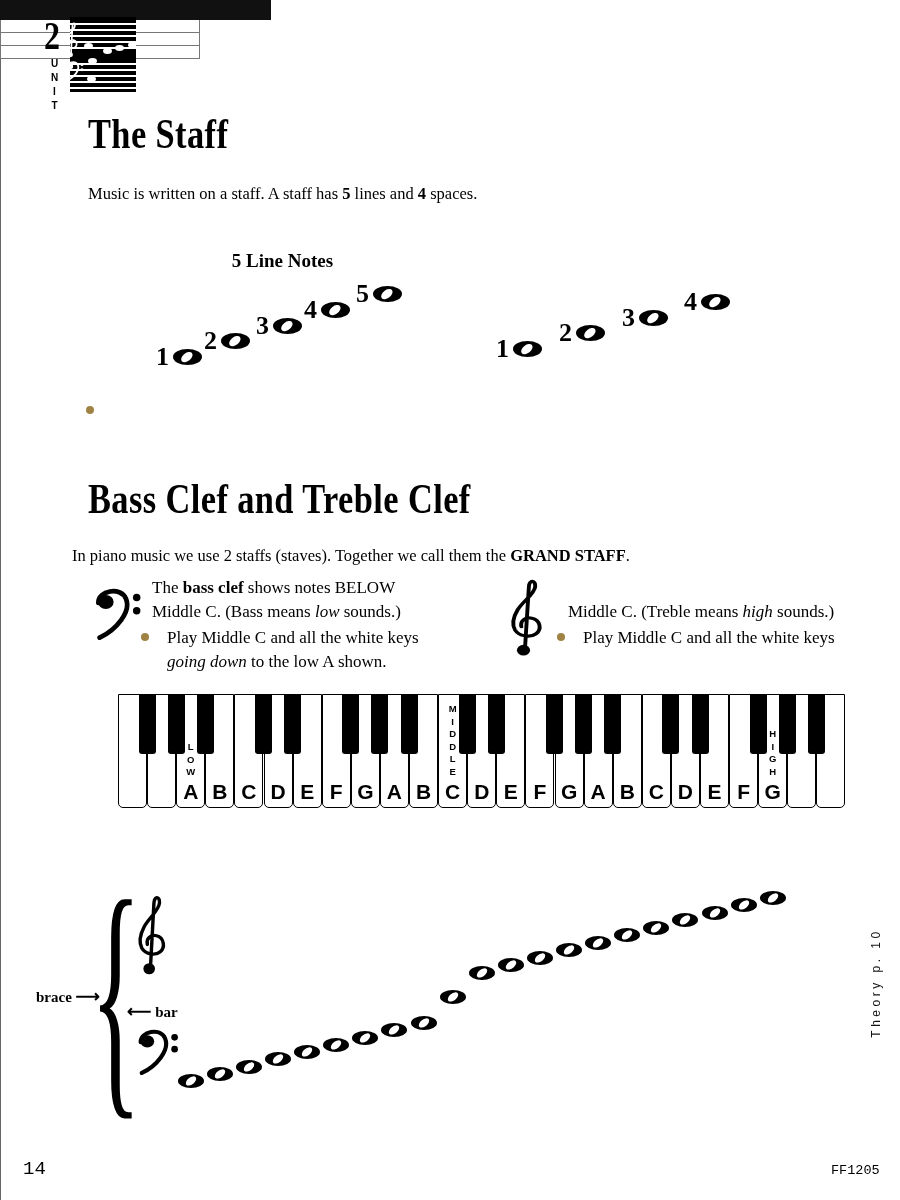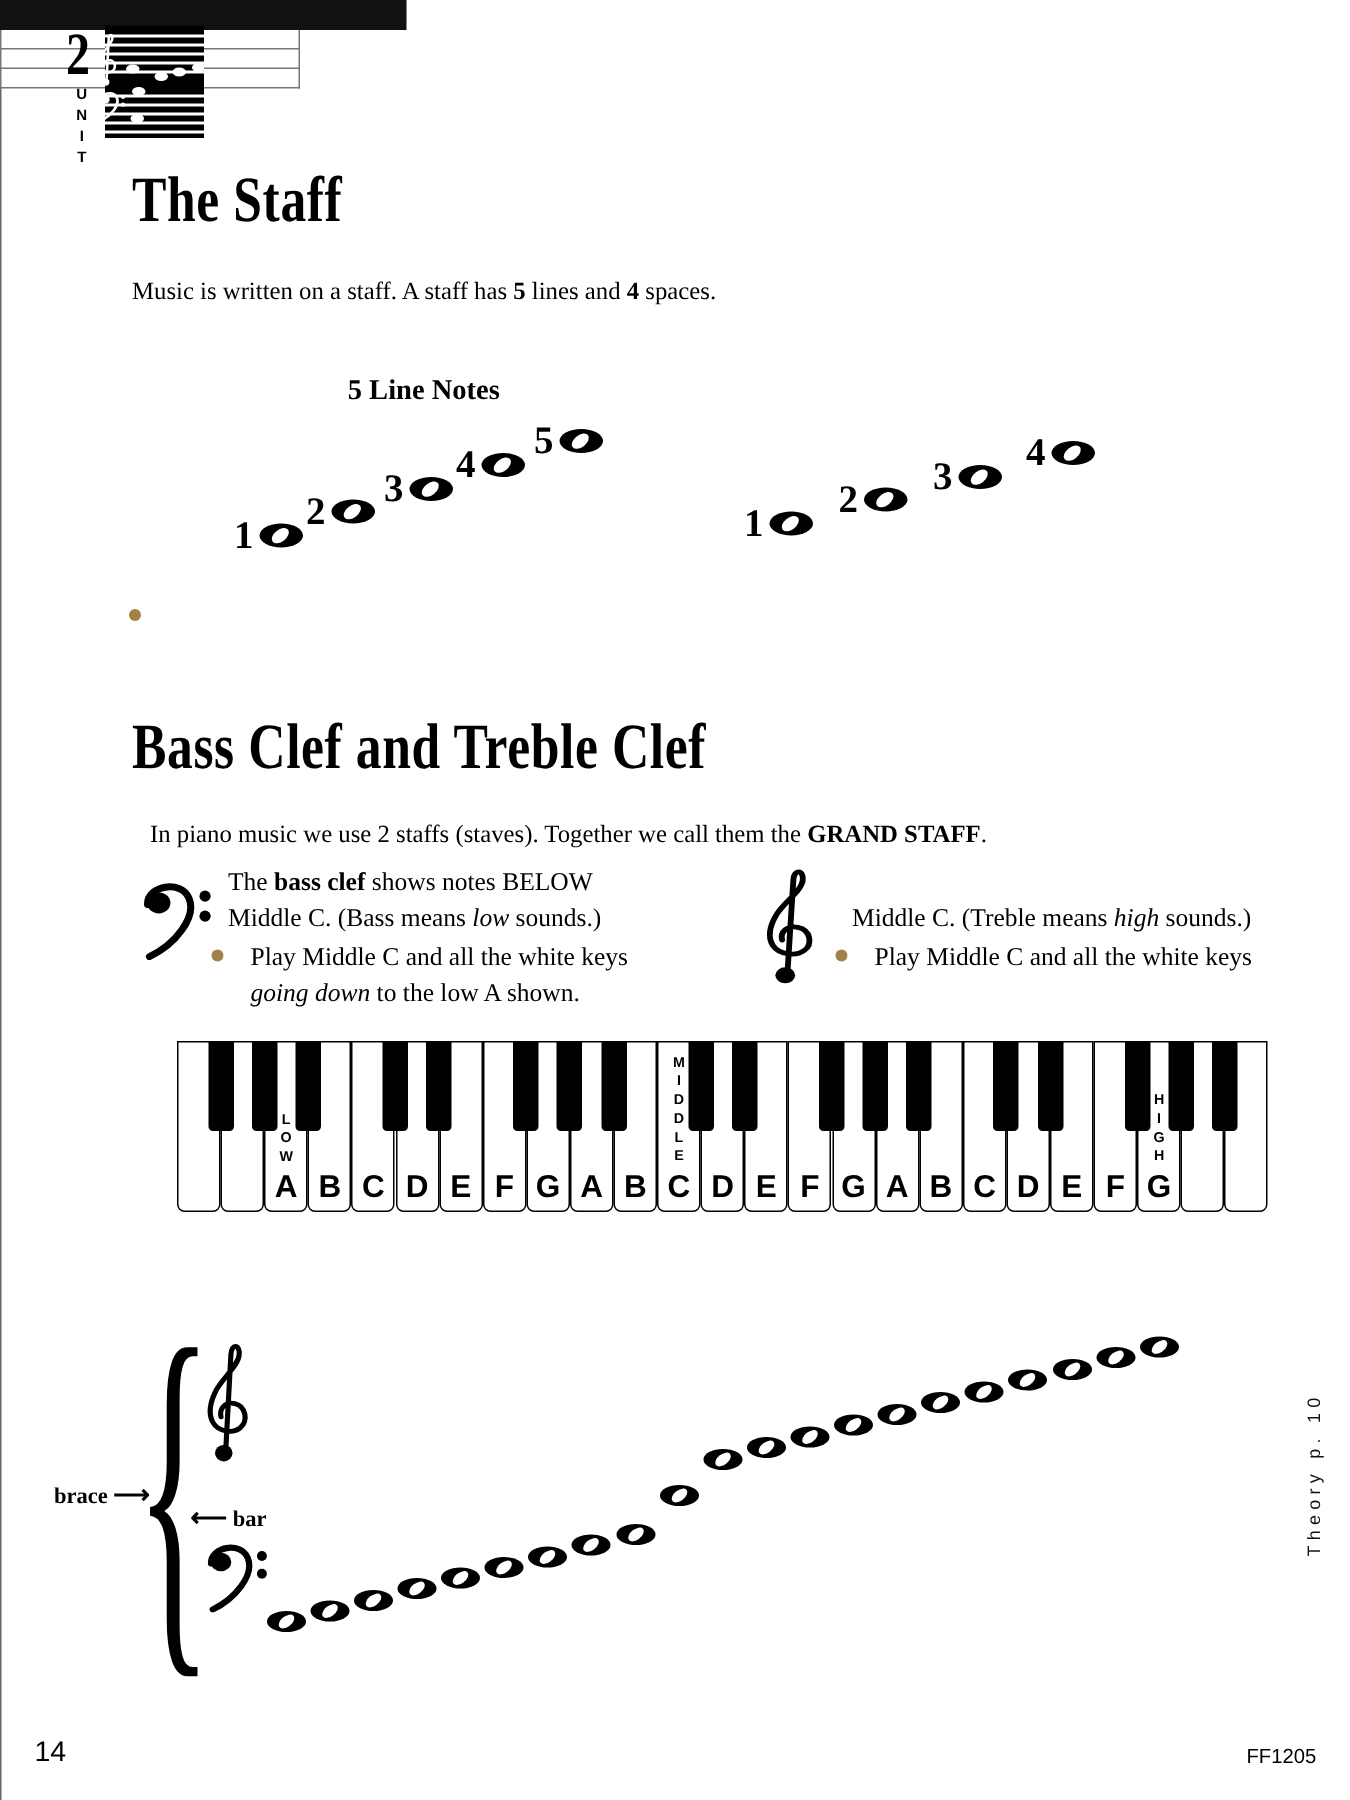--- a/index.html
+++ b/index.html
@@ -31,21 +31,21 @@
         writing-mode:vertical-lr;text-orientation:upright;letter-spacing:1.5px;
         font-family:"Liberation Sans",sans-serif;font-weight:bold;font-size:9.5px;}
   .bkey{position:absolute;background:#000;border-radius:0 0 3px 3px;z-index:3;}
   
   .brace{position:absolute;left:76px;top:895px;width:48px;height:198px;font-size:265px;line-height:198px;
          text-align:center;transform:scaleX(.40);transform-origin:center;z-index:4;font-family:"Liberation Serif",serif;}
   .gslabel{position:absolute;font-weight:bold;font-size:15px;white-space:nowrap;z-index:7;}
   .theory{position:absolute;left:876px;top:983px;transform:translate(-50%,-50%) rotate(-90deg);
           font-family:"Liberation Sans",sans-serif;font-size:12px;letter-spacing:3.5px;white-space:nowrap;color:#111;z-index:7;}
   .clef{position:absolute;color:#000;z-index:5;}
-  .footer{position:absolute;font-family:Liberation Sans, sans-serif;}
+  .footer{position:absolute;font-family:Liberation Mono, monospace;}
   b,i,span{display:inline;}
 </style>
 </head>
 <body>
 
 <div class="page" id="page">
 
   <div class="badge-num">2</div>
   <div class="badge-unit">UNIT</div>
   <div class="badge-art" id="badgeArt">
@@ -81,21 +81,21 @@
 
   <div class="para" style="left:88px;top:183px;"><span>Music is written on a staff. A staff has </span><b>5</b><span> lines and </span><b>4</b><span> spaces.</span></div>
 
 
   <div class="seclabel" style="left:147px;top:250px;width:271px;">5 Line Notes</div>
 
   <div class="bullet-dot" style="left:86px;top:406px;background:#a08245;"></div>
 
   <div class="h1" style="left:88px;top:477px;">Bass Clef and Treble Clef</div>
 
-  <div class="para" style="left:100px;top:545px;"><span>In piano music we use 2 staffs (staves). Together we call them the </span><b>GRAND STAFF</b><span>.</span></div>
+  <div class="para" style="left:72px;top:545px;"><span>In piano music we use 2 staffs (staves). Together we call them the </span><b>GRAND STAFF</b><span>.</span></div>
 
   <svg class="clef" style="left:92px;top:588px;" width="53" height="52" viewBox="0 0 30 32">
     <ellipse cx="7.2" cy="8.6" rx="4.8" ry="4.3" fill="currentColor"></ellipse>
     <path d="M2.6 9.2 C2.4 1.6 16.2 -1.2 19.6 6.6 C23 14.6 13.6 25.8 3.4 30.6" fill="none" stroke="currentColor" stroke-width="2.9" stroke-linecap="round"></path>
     <circle cx="26.2" cy="5.8" r="2.3" fill="currentColor"></circle>
     <circle cx="26.2" cy="14" r="2.3" fill="currentColor"></circle>
   </svg>
   <div class="para17" style="left:152px;top:576px;"><span>The </span><b>bass clef</b><span> shows notes BELOW</span></div>
   <div class="para17" style="left:152px;top:600px;"><span>Middle C. (Bass means </span><i>low</i><span> sounds.)</span></div>
   <div class="bullet-dot" style="left:141px;top:633px;background:#a08245;"></div>

